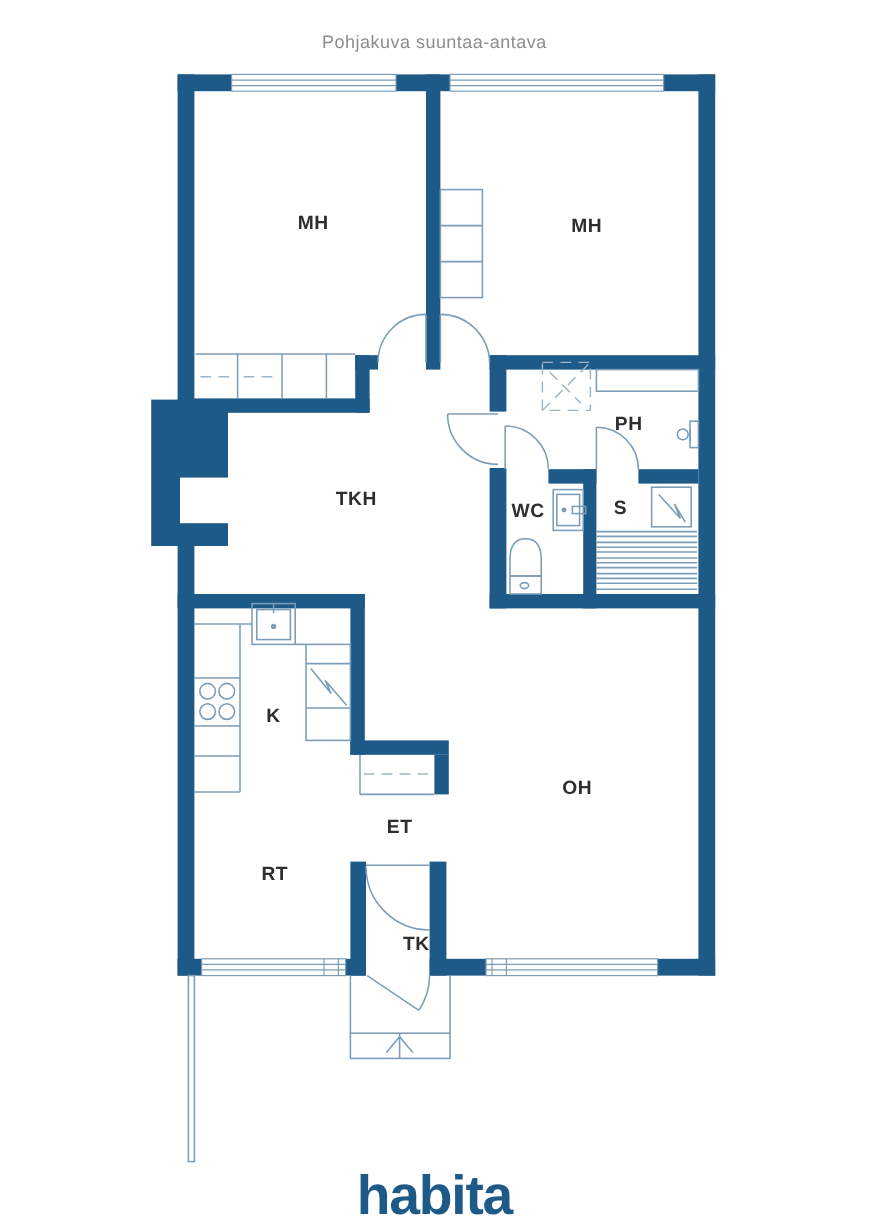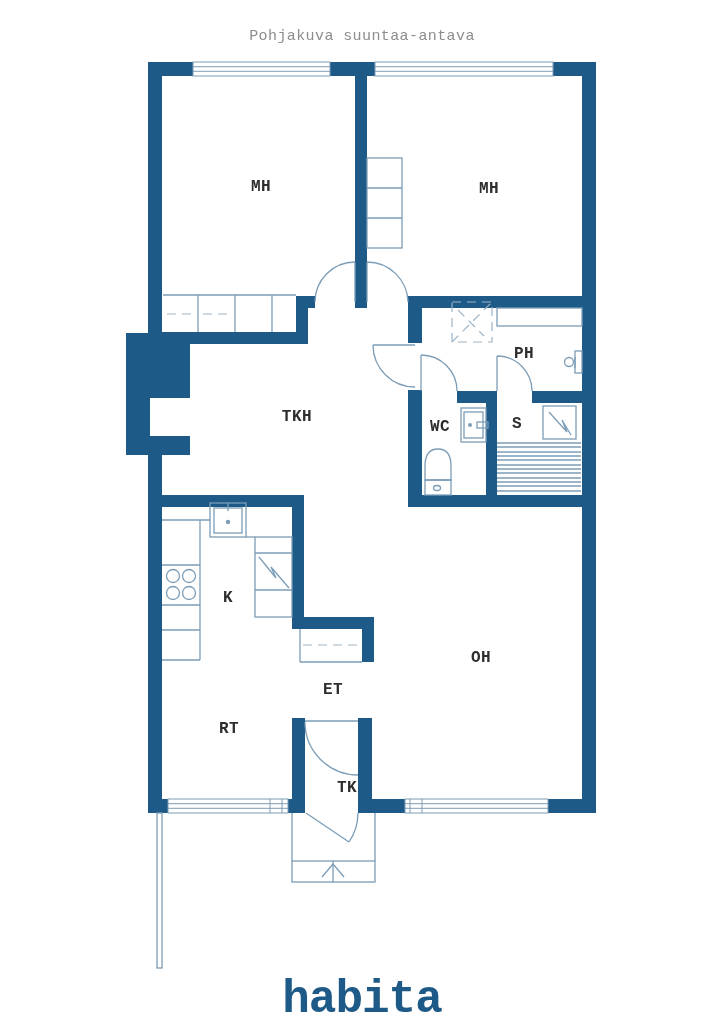--- a/index.html
+++ b/index.html
@@ -1,17 +1,17 @@
 <!DOCTYPE html>
 <html><head>
 <meta charset="utf-8">
 <style>
   html,body{margin:0;padding:0;background:#ffffff;}
   .page{position:relative;width:724px;height:1024px;background:#ffffff;overflow:hidden;
-        font-family:Liberation Mono, monospace;}
+        font-family:Liberation Sans, sans-serif;}
   svg{position:absolute;left:0;top:0;}
   .w{fill:#1e5a88;stroke:none;}
   .notch{fill:#ffffff;stroke:none;}
   .t{stroke:#7c9db7;stroke-width:1.3;fill:none;}
   .tf{stroke:#7c9db7;stroke-width:1.3;fill:#ffffff;}
   .dash{stroke:#9db4c6;stroke-width:1.2;fill:none;stroke-dasharray:9 6;}
   .win{fill:#ffffff;stroke:#7c9db7;stroke-width:1;}
   .winline{stroke:#7c9db7;stroke-width:1;fill:none;}
   .room-label{font-size:16px;font-weight:bold;fill:#2e2e2e;text-anchor:middle;letter-spacing:0.5px;}
   .title-text{font-size:15px;fill:#8d8d8d;text-anchor:middle;letter-spacing:0.4px;}

